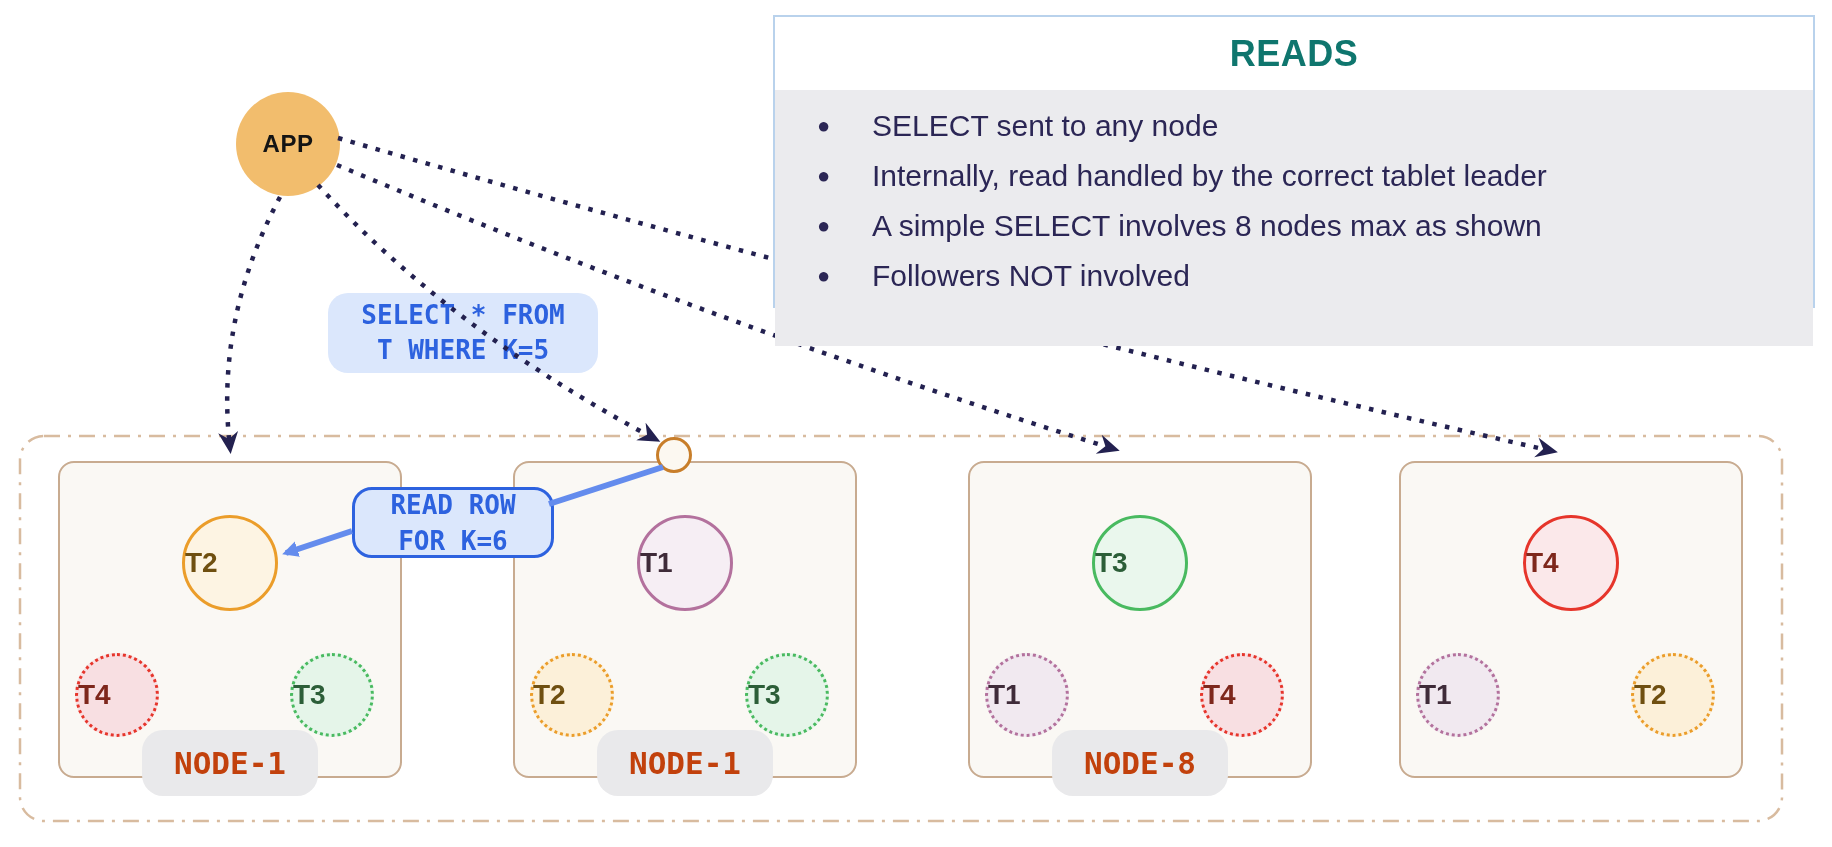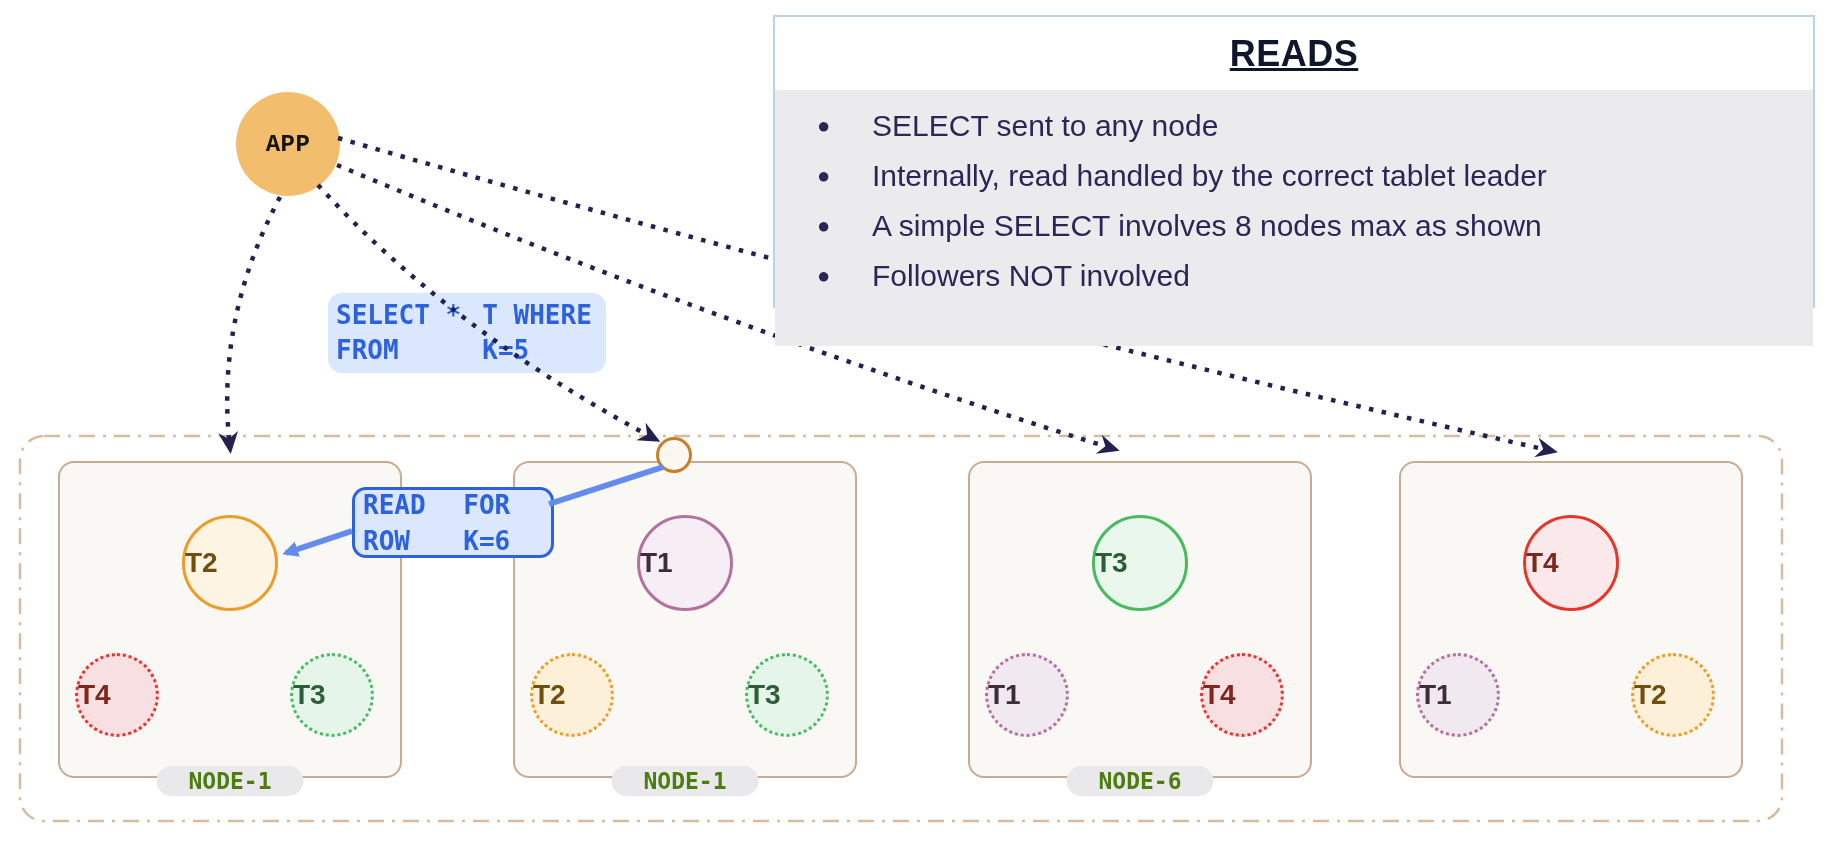--- a/index.html
+++ b/index.html
@@ -4,46 +4,46 @@
 <style>
   html,body{margin:0;padding:0;background:#ffffff;}
   .canvas{position:relative;width:1832px;height:847px;background:#ffffff;overflow:hidden;
           font-family:"Liberation Sans",sans-serif;}
   svg{display:block;}
   .layer{position:absolute;left:0;top:0;width:1832px;height:847px;pointer-events:none;}
 
   
   .app-circle{position:absolute;left:236px;top:92px;width:104px;height:104px;border-radius:50%;
     background:#f2bd6d;display:flex;align-items:center;justify-content:center;z-index:4;}
-  .app-circle span{font-family:Liberation Mono, monospace;font-weight:bold;font-size:24px;color:#141414;letter-spacing:.5px;}
+  .app-circle span{font-family:Liberation Sans, sans-serif;font-weight:bold;font-size:24px;color:#141414;letter-spacing:.5px;}
 
   
   .reads-panel{position:absolute;left:773px;top:15px;width:1042px;height:293px;background:#ffffff;
     border:2px solid #b9d2ec;box-sizing:border-box;z-index:10;}
   .reads-header{height:73px;display:flex;align-items:center;justify-content:center;background:#ffffff;}
-  .reads-title{font-size:36px;font-weight:600;color:#0f172a;letter-spacing:.5px;text-decoration:underline;}
+  .reads-title{font-size:36px;font-weight:600;color:#0f766e;letter-spacing:.5px;}
   .reads-body{background:#ebebee;height:256px;box-sizing:border-box;padding:11px 0 0 0;}
   .reads-body ul{margin:0;padding:0;list-style:none;}
   .reads-body li{position:relative;font-size:30px;line-height:50px;color:#2b2655;padding-left:97px;}
   .reads-body li::before{content:"●";position:absolute;left:42px;top:0;font-size:22px;color:#2b2655;}
 
   
-  .code-label{position:absolute;background:#dbe7fc;border-radius:14px;z-index:3;
-    display:flex;flex-direction:row;align-items:center;justify-content:center;
-    font-family:"DejaVu Sans Mono",monospace;font-weight:bold;color:#2d62df;padding-left:8px;}
+  .code-label{position:absolute;background:#dbe7fc;border-radius:20px;z-index:3;
+    display:flex;flex-direction:column;align-items:center;justify-content:center;
+    font-family:"DejaVu Sans Mono",monospace;font-weight:bold;color:#2d62df;}
   .query-label{left:328px;top:293px;width:270px;height:80px;font-size:26px;line-height:35px;}
   .read-row-label{left:352px;top:487px;width:202px;height:71px;font-size:26px;line-height:36px;
     border:3px solid #2d62df;box-sizing:border-box;background:#dbe7fc;}
 
   
   .node-panel{position:absolute;top:461px;width:344px;height:317px;background:#faf8f4;
     border:2px solid #c8ab90;border-radius:16px;box-sizing:border-box;z-index:2;}
   .node-pill{position:absolute;left:50%;bottom:-20px;transform:translateX(-50%);
-    background:#e9e9eb;border-radius:21px;padding:2px 32px;white-space:nowrap;
-    font-family:"DejaVu Sans Mono",monospace;font-weight:bold;font-size:23px;color:#4d7c0f;}
+    background:#e9e9eb;border-radius:21px;padding:15px 32px;white-space:nowrap;
+    font-family:"DejaVu Sans Mono",monospace;font-weight:bold;font-size:31px;color:#c2410c;}
   .tablet{position:absolute;border-radius:50%;display:flex;align-items:center;justify-content:flex-start;
     font-weight:600;font-size:28px;box-sizing:border-box;}
   .leader{width:96px;height:96px;left:50%;top:52px;transform:translateX(-50%);border:3px solid;}
   .follower{width:84px;height:84px;top:190px;border:3px dotted;}
   .f-left{left:15px;} .f-right{right:26px;}
   .c-orange{border-color:#eb9d2a;background:#fdf4e3;color:#6f4f10;}
   .c-purple{border-color:#b3719d;background:#f6eef4;color:#3f2b39;}
   .c-green{border-color:#49ba60;background:#eaf7ed;color:#2c5e38;}
   .c-red{border-color:#e6352b;background:#fbe8ea;color:#7e271c;}
   .follower.c-orange{background:#fcf0d9;}
@@ -92,21 +92,21 @@
   <div class="node-panel" style="left:968px">
     <div class="tablet leader c-green">
         <span>T3</span>
       </div>
     <div class="tablet follower f-left c-purple">
         <span>T1</span>
       </div>
     <div class="tablet follower f-right c-red">
         <span>T4</span>
       </div>
-    <div class="node-pill">NODE-6</div>
+    <div class="node-pill">NODE-8</div>
   </div>
 
   <div class="node-panel" style="left:1399px">
     <div class="tablet leader c-red">
         <span>T4</span>
       </div>
     <div class="tablet follower f-left c-purple">
         <span>T1</span>
       </div>
     <div class="tablet follower f-right c-orange">

